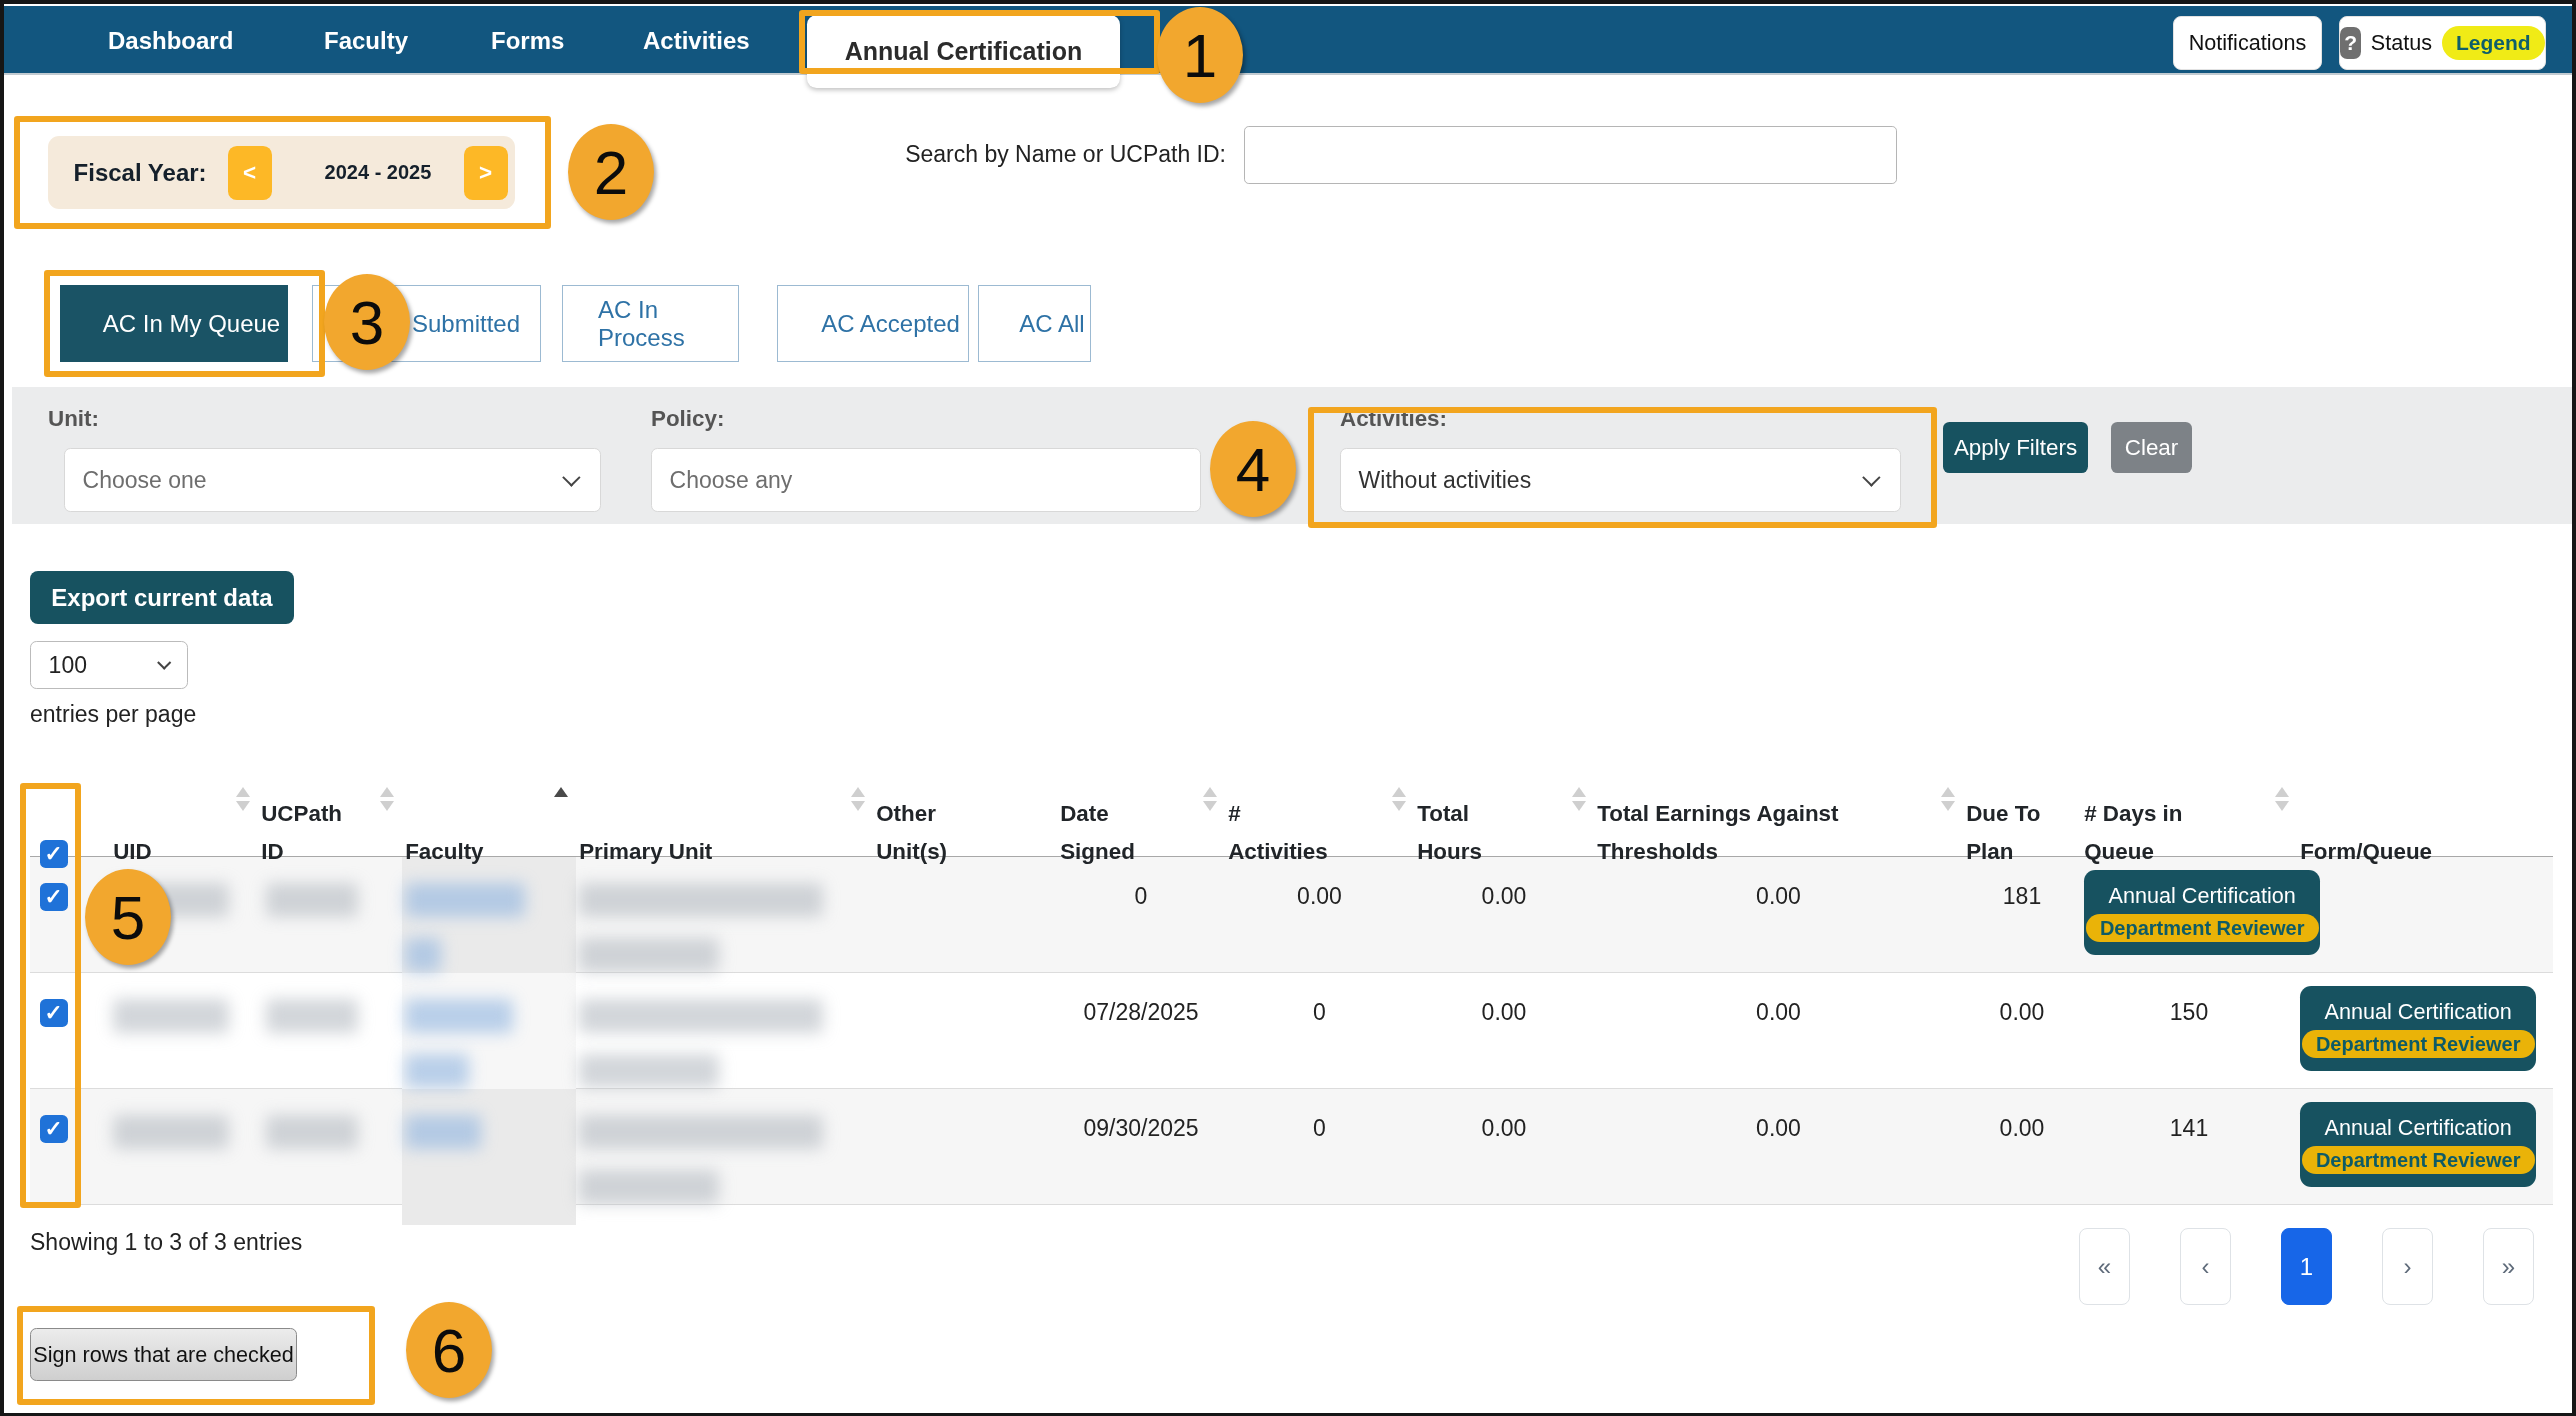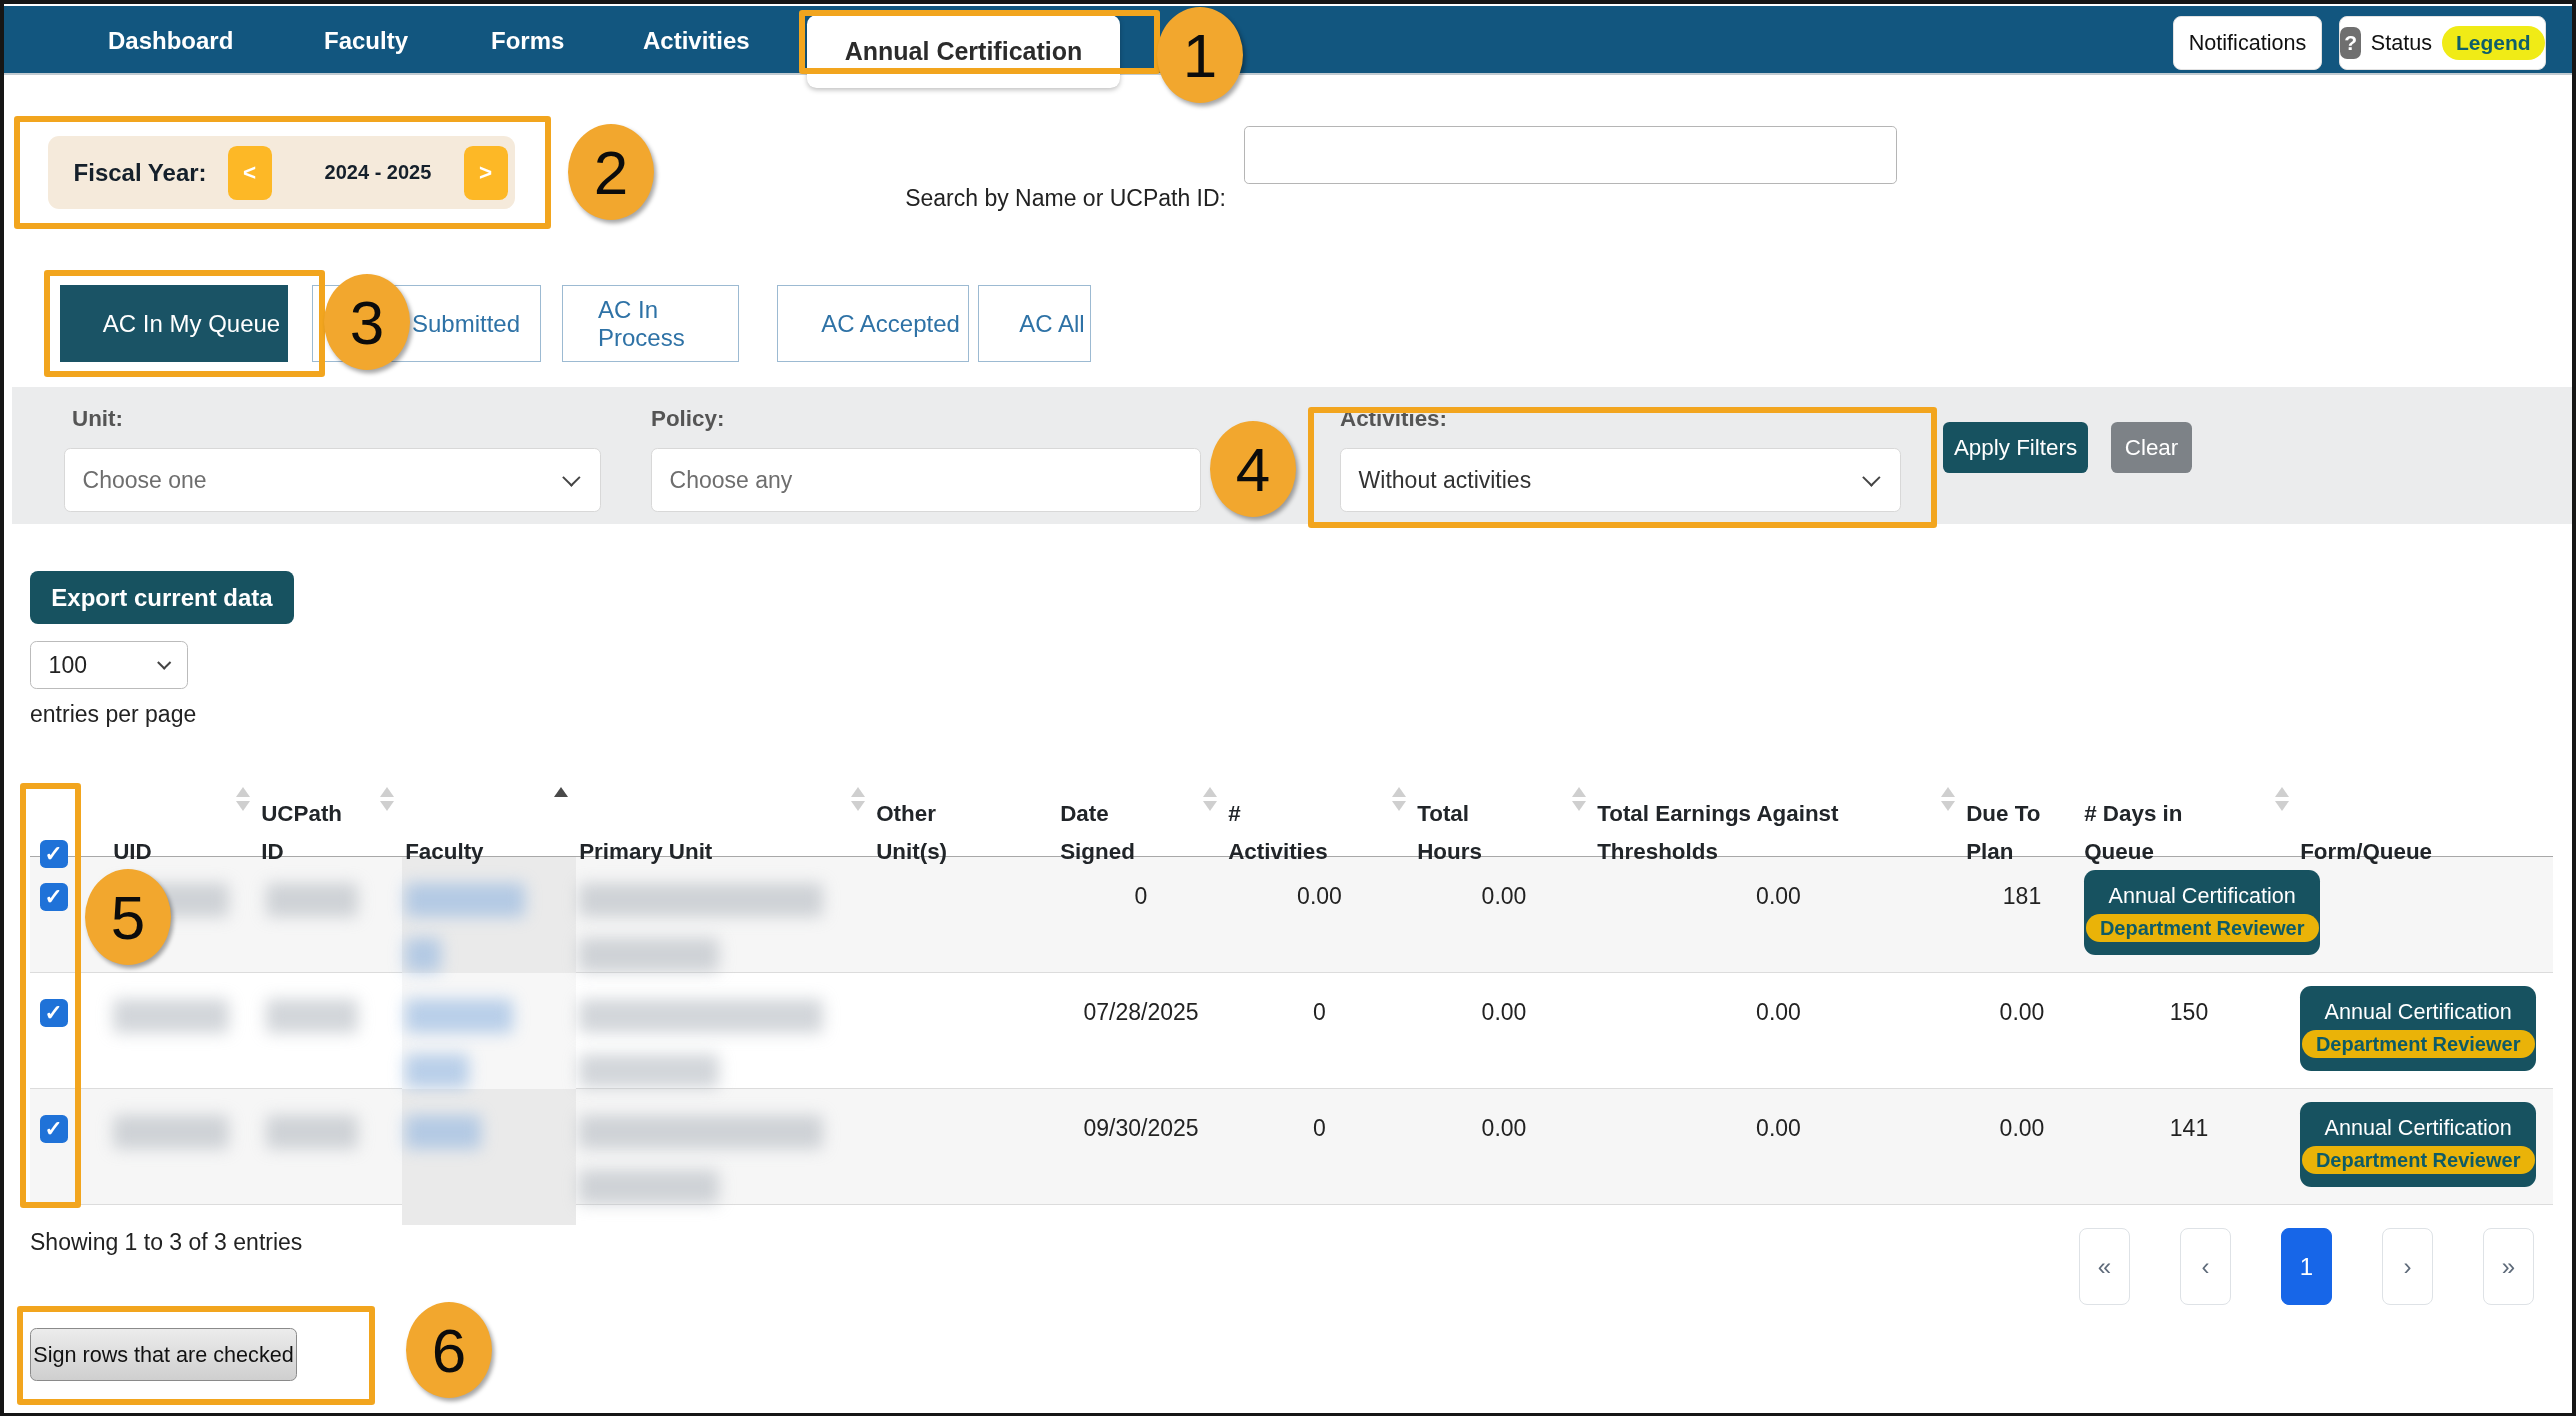--- a/index.html
+++ b/index.html
@@ -23,21 +23,21 @@
                 display:flex; align-items:center; }
   .fiscal-label { font-size:24px; font-weight:bold; color:#15202b; margin-left:25.6px; }
   .fy-btn { width:44px; height:54px; background:#FDB826; border:none; border-radius:8.8px; color:#fff; font-size:22.4px; font-weight:bold;
             display:flex; align-items:center; justify-content:center; cursor:pointer; }
   .fy-prev { margin-left:21px; }
   .fy-next { margin-left:21px; }
   .fy-value { font-size:20px; font-weight:bold; color:#15202b; margin-left:22.4px; width:168px; text-align:center; }
   .fy-value + .fy-next { margin-left:1.6px; }
 
   
-  .search-label { position:absolute; left:875px; top:137px; width:347px; text-align:right; font-size:23px; color:#222;margin-top:44px; }
+  .search-label { position:absolute; left:875px; top:137px; width:347px; text-align:right; font-size:23px; color:#222; }
   .search-input { position:absolute; left:1240px; top:122px; width:653px; height:58px; border:1.6px solid #b5b5b5; border-radius:4.8px;
                   font-size:23px; padding:0 12.8px; color:#222; }
 
   
   .qtab { position:absolute; top:281px; height:77px; border-radius:0; display:flex; align-items:center; justify-content:center;
           font-size:24px; cursor:pointer; background:#fff; border:1.6px solid #9CBAD2; color:#2E72A6;padding-left:35px; }
   .qtab.active { background:#1A5365; border:none; color:#fff; }
 
   
   .filterbar { position:absolute; left:8px; top:383px; width:2560px; height:137px; background:#EBECED; }
@@ -148,21 +148,21 @@
   <label class="search-label">Search by Name or UCPath ID:</label>
   <input class="search-input" type="text" value="" style="">
 
   <div class="qtab active" style="left:56px; width:228px;">AC In My Queue</div>
   <div class="qtab" style="left:308px; width:229px;">Not Submitted</div>
   <div class="qtab" style="left:558px; width:177px;">AC In Process</div>
   <div class="qtab" style="left:773px; width:192px;">AC Accepted</div>
   <div class="qtab" style="left:974px; width:113px;">AC All</div>
 
   <div class="filterbar">
-    <span class="f-label" style="left:60px;">Unit:</span>
+    <span class="f-label" style="left:36px;">Unit:</span>
     <div class="f-control" style="left:52px; width:537px;">
       <span class="f-placeholder">Choose one</span>
       <i class="chev"></i>
     </div>
     <span class="f-label" style="left:639px;">Policy:</span>
     <div class="f-control" style="left:639px; width:550px;">
       <span class="f-placeholder">Choose any</span>
     </div>
     <span class="f-label" style="left:1328px;">Activities:</span>
     <div class="f-control" style="left:1328px; width:561px;">

